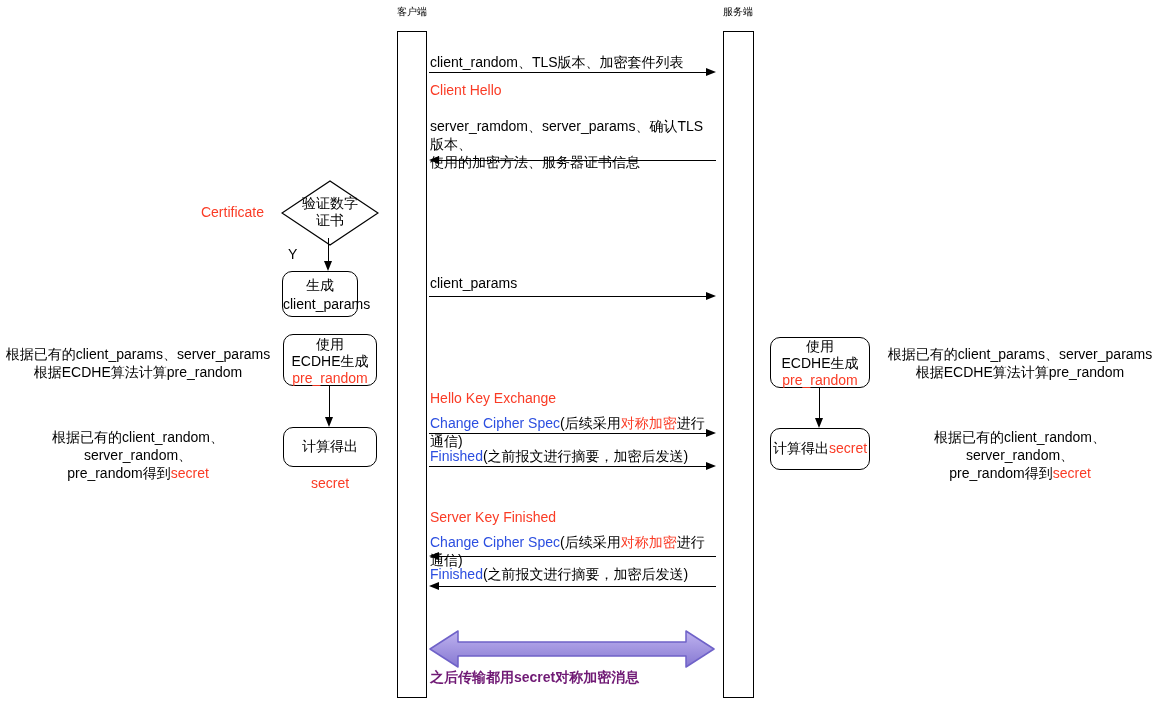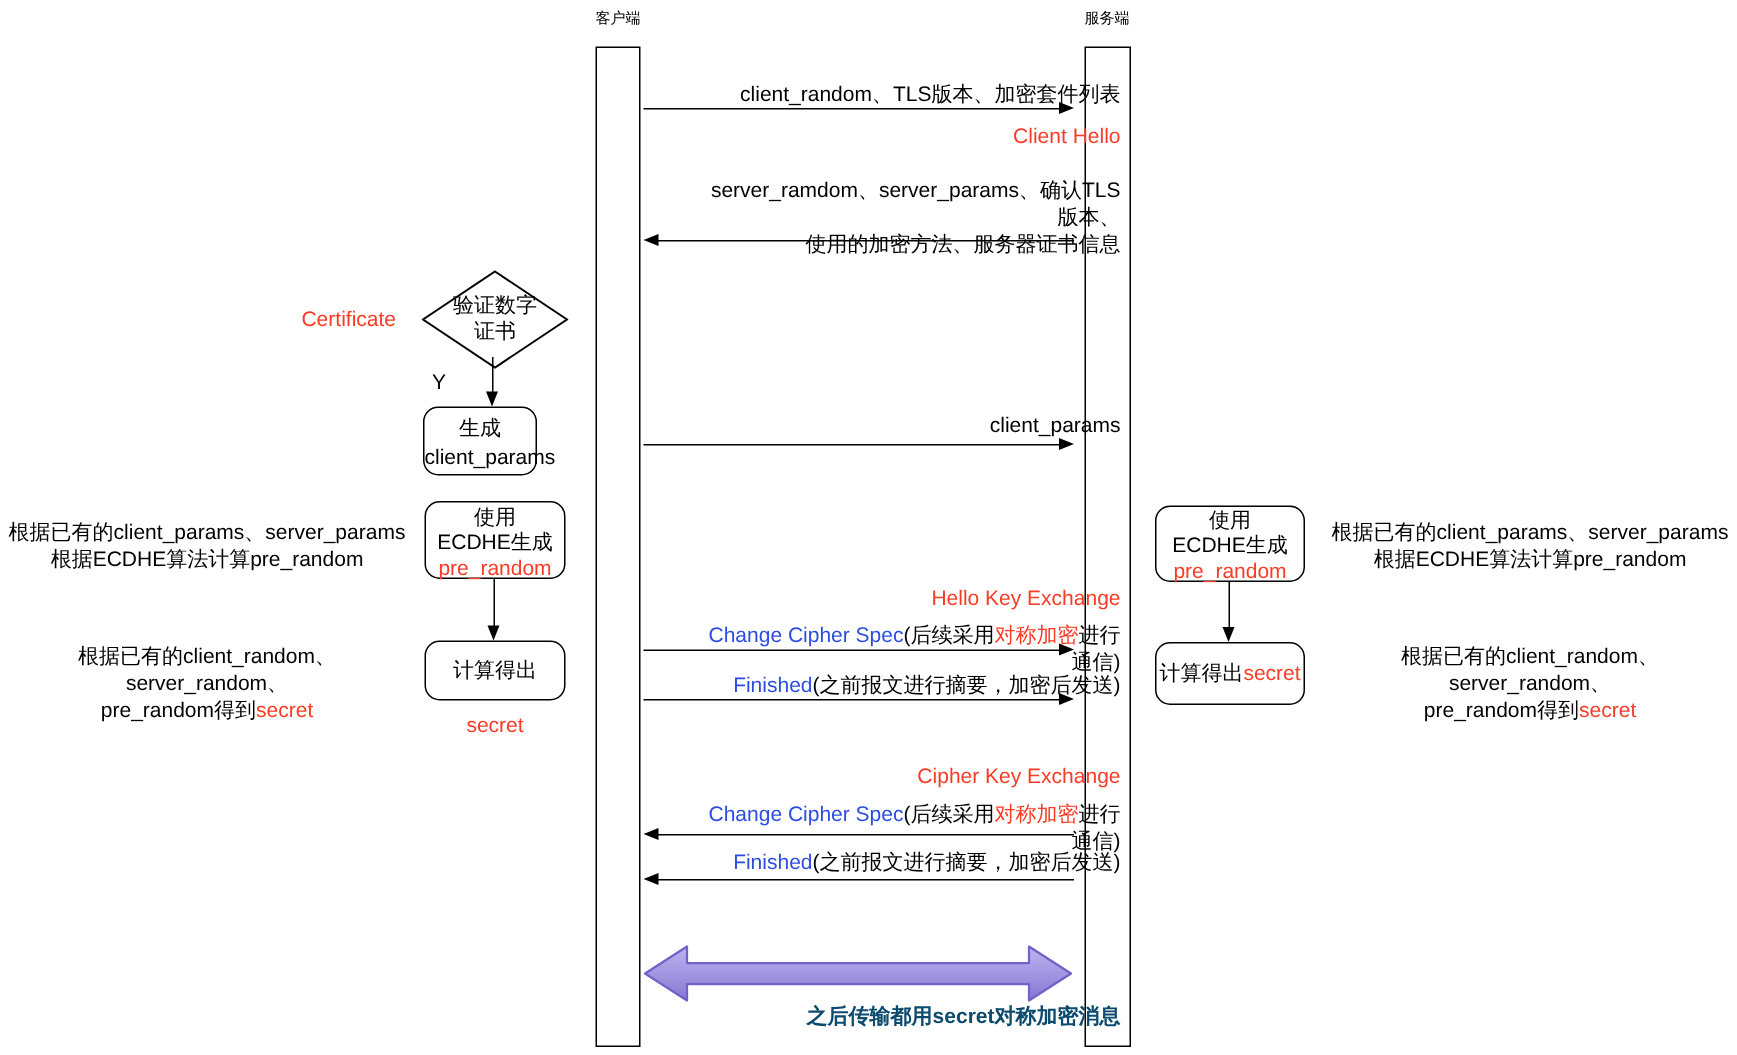--- a/index.html
+++ b/index.html
@@ -3,27 +3,27 @@
 <meta charset="utf-8">
 <style>
   html,body{margin:0;padding:0;background:#fff;}
   .canvas{position:relative;width:1158px;height:703px;background:#fff;overflow:hidden;
           font-family:"Liberation Sans",sans-serif;color:#000;font-size:14px;}
   .abs{position:absolute;}
   .ctr{text-align:center;}
   .rt{text-align:right;}
   .red{color:#fa3b25;}
   .blue{color:#2b4ee0;}
-  .green{color:#0c4a6e;font-weight:600;}
+  .green{color:#701a75;font-weight:600;}
   .lane-label{font-size:10px;text-align:center;}
   .lifeline{border:1.3px solid #000;background:#fff;}
   .rbox{position:absolute;border:1.3px solid #000;border-radius:10px;background:#fff;
         text-align:center;font-size:14px;box-sizing:border-box;}
   .note{font-size:14px;line-height:18px;text-align:center;}
-  .msg{left:430px;width:285px;font-size:14px;text-align:right;line-height:18px;margin-left:32px;}
+  .msg{left:430px;width:285px;font-size:14px;text-align:left;line-height:18px;}
   
   .arrow{height:9px;}
   .aline-r{position:absolute;left:0;right:6px;top:4px;border-top:1.3px solid #000;}
   .aline-l{position:absolute;left:6px;right:0;top:4px;border-top:1.3px solid #000;}
   .ah-right{position:absolute;right:0;top:0;width:0;height:0;
             border-top:4.5px solid transparent;border-bottom:4.5px solid transparent;
             border-left:10px solid #000;}
   .ah-left{position:absolute;left:0;top:0;width:0;height:0;
            border-top:4.5px solid transparent;border-bottom:4.5px solid transparent;
            border-right:10px solid #000;}
@@ -136,21 +136,21 @@
     <div class="ah-right"></div>
   </div>
   <div class="abs msg" style="top:447px">
     <span class="blue">Finished</span><span>(之前报文进行摘要，加密后发送)</span>
   </div>
   <div class="abs arrow" style="left:429px;top:462px;width:287px">
     <div class="aline-r"></div>
     <div class="ah-right"></div>
   </div>
 
-  <div class="abs msg red" style="top:508px">Cipher Key Exchange</div>
+  <div class="abs msg red" style="top:508px">Server Key Finished</div>
   <div class="abs msg" style="top:533px">
     <span class="blue">Change Cipher Spec</span><span>(后续采用</span><span class="red">对称加密</span><span>进行通信)</span>
   </div>
   <div class="abs arrow" style="left:429px;top:552px;width:287px">
     <div class="aline-l"></div>
     <div class="ah-left"></div>
   </div>
   <div class="abs msg" style="top:565px">
     <span class="blue">Finished</span><span>(之前报文进行摘要，加密后发送)</span>
   </div>

